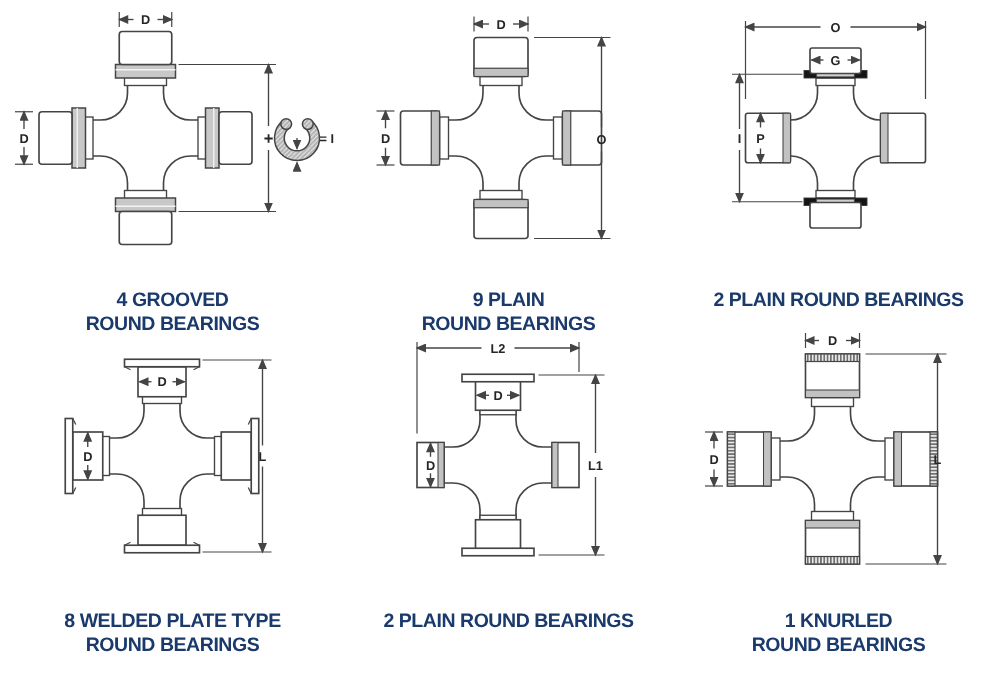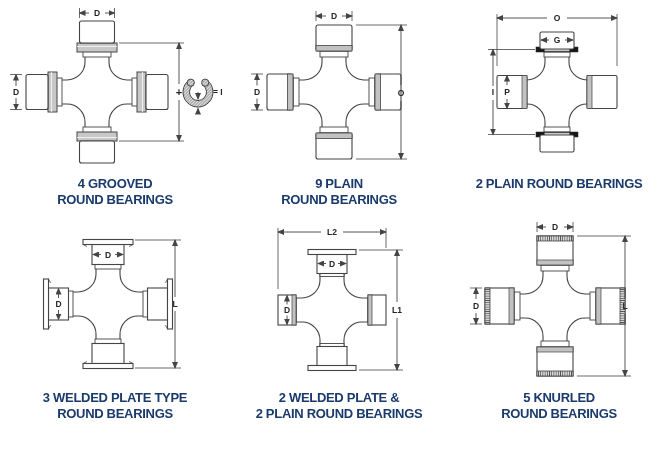--- a/index.html
+++ b/index.html
@@ -16,21 +16,21 @@
   }
   .cell{position:absolute;margin:0;padding:0;text-align:center;}
   .cell svg{display:block;margin:0 auto;overflow:visible;}
   .c1{left:2px;top:4px;width:226px;}
   .c2{left:228px;top:4px;width:222px;}
   .c3{left:448px;top:4px;width:222px;}
   .c4{left:2px;top:218px;width:226px;}
   .c5{left:228px;top:218px;width:222px;}
   .c6{left:448px;top:218px;width:222px;}
   figcaption{
-    margin-top:4px;
+    margin-top:20px;
     color:var(--caption);
     font-weight:bold;
     font-size:13px;
     line-height:15.5px;
     letter-spacing:-0.3px;
   }
   figcaption span{display:block;}
   .dim-line{stroke:var(--line);stroke-width:0.9;fill:none;}
   .ext{stroke:var(--line);stroke-width:0.8;fill:none;}
   .dimtxt{
@@ -249,21 +249,21 @@
     </g>
     <g>
       <line class="ext" x1="130" y1="22" x2="176" y2="22"></line>
         <line class="ext" x1="130" y1="150" x2="176" y2="150"></line>
       <line class="dim-line" x1="170" y1="22" x2="170" y2="79" marker-start="url(#d4s)"></line>
       <line class="dim-line" x1="170" y1="93" x2="170" y2="150" marker-end="url(#d4e)"></line>
       <text class="dimtxt" x="170" y="89" text-anchor="middle">L</text>
     </g>
   </svg>
   <figcaption>
-    <span>3 WELDED PLATE TYPE</span>
+    <span>8 WELDED PLATE TYPE</span>
     <span>ROUND BEARINGS</span>
   </figcaption>
 </figure>
 
 <figure class="cell c5">
   <svg width="220" height="168" viewBox="0 0 220 168">
     <defs>
       <marker id="d5s" markerWidth="8" markerHeight="6" refX="1" refY="3" orient="auto" markerUnits="userSpaceOnUse">
           <path d="M7 0 L0 3 L7 6 Z" fill="#444"></path>
         </marker>
@@ -306,21 +306,20 @@
     </g>
     <g>
       <line class="ext" x1="130" y1="32" x2="174" y2="32"></line>
         <line class="ext" x1="130" y1="152" x2="174" y2="152"></line>
       <line class="dim-line" x1="168" y1="32" x2="168" y2="84" marker-start="url(#d5s)"></line>
       <line class="dim-line" x1="168" y1="100" x2="168" y2="152" marker-end="url(#d5e)"></line>
       <text class="dimtxt" x="168" y="95" text-anchor="middle">L1</text>
     </g>
   </svg>
   <figcaption>
-    <span>2 WELDED PLATE &amp;</span>
     <span>2 PLAIN ROUND BEARINGS</span>
   </figcaption>
 </figure>
 
 <figure class="cell c6">
   <svg width="220" height="168" viewBox="0 0 220 168">
     <defs>
       <marker id="d6s" markerWidth="8" markerHeight="6" refX="1" refY="3" orient="auto" markerUnits="userSpaceOnUse">
           <path d="M7 0 L0 3 L7 6 Z" fill="#444"></path>
         </marker>
@@ -361,16 +360,16 @@
     </g>
     <g>
       <line class="ext" x1="128" y1="18" x2="182" y2="18"></line>
         <line class="ext" x1="128" y1="158" x2="182" y2="158"></line>
       <line class="dim-line" x1="176" y1="18" x2="176" y2="80" marker-start="url(#d6s)"></line>
       <line class="dim-line" x1="176" y1="96" x2="176" y2="158" marker-end="url(#d6e)"></line>
       <text class="dimtxt" x="176" y="91" text-anchor="middle">L</text>
     </g>
   </svg>
   <figcaption>
-    <span>5 KNURLED</span>
+    <span>1 KNURLED</span>
     <span>ROUND BEARINGS</span>
   </figcaption>
 </figure>
 
 </body></html>

